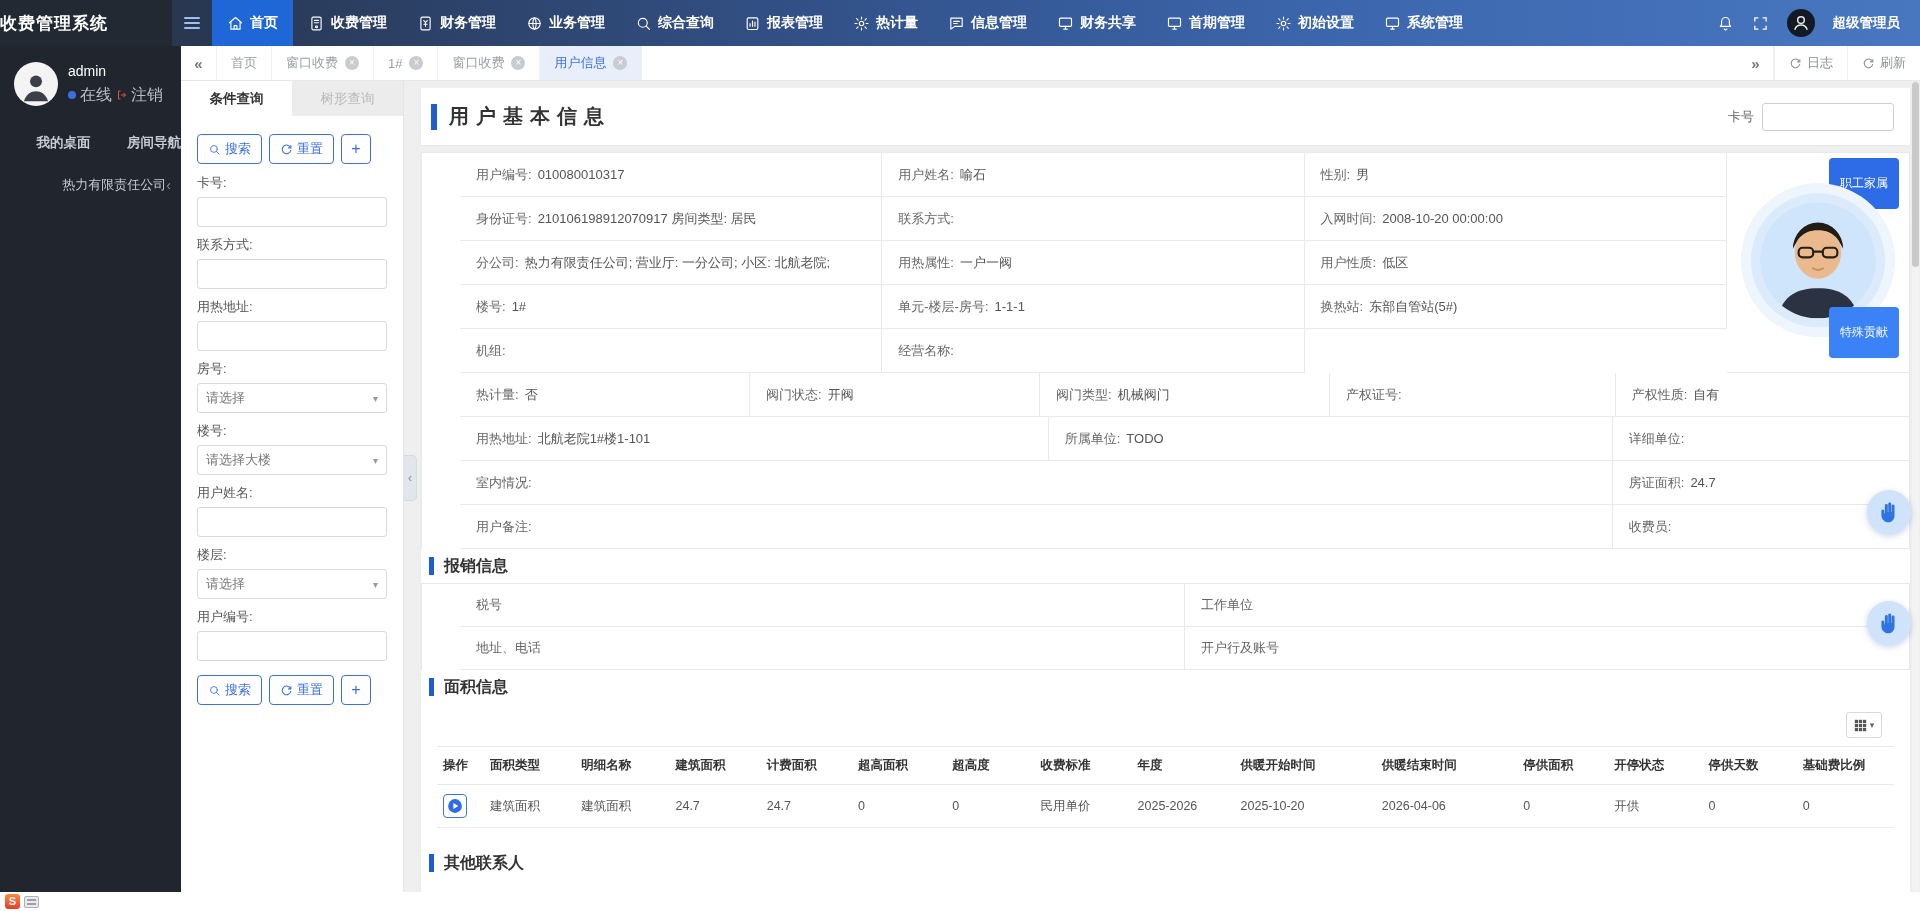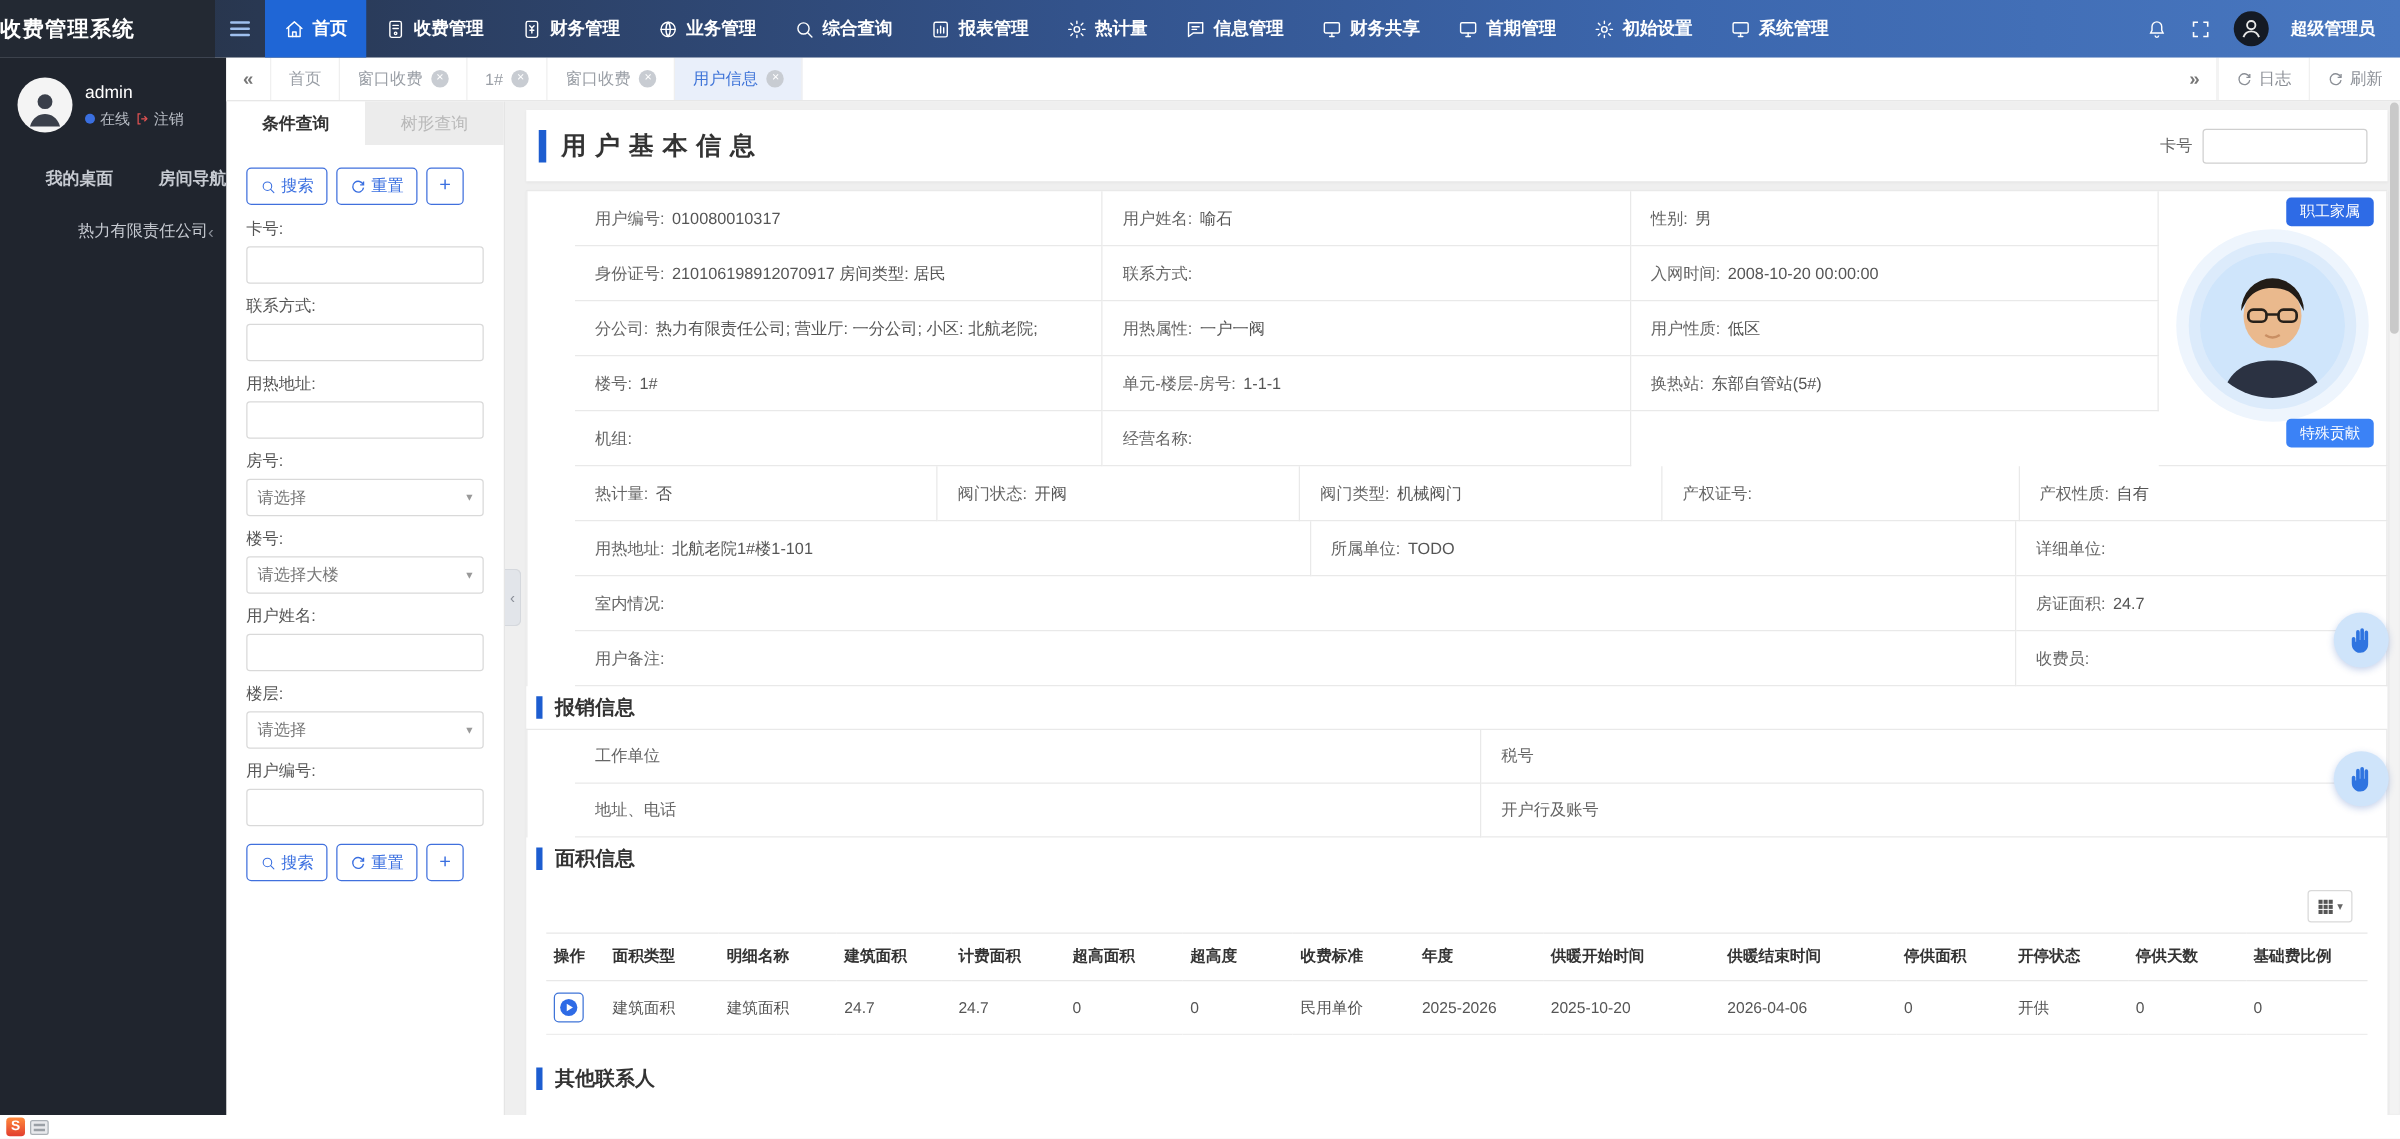--- a/index.html
+++ b/index.html
@@ -24,21 +24,21 @@
   .tn-avatar { width:28px; height:28px; border-radius:50%; background:#141a24; display:flex; align-items:center; justify-content:center; overflow:hidden; }
   .tn-avatar svg { width:20px; height:20px; }
   .role-label { font-size:13.5px; font-weight:bold; }
 
   
   .sidebar { position:absolute; left:0; top:46px; width:181px; bottom:19px; background:#20252e; color:#c6cad1; z-index:20; }
   .user-block { display:flex; align-items:center; gap:10px; padding:16px 0 14px 14px; }
   .sb-avatar { width:44px; height:44px; border-radius:50%; background:#f4f4f4; display:flex; align-items:center; justify-content:center; overflow:hidden; flex:none; }
   .sb-avatar svg { width:34px; height:34px; margin-top:6px; }
   .user-name { font-size:14px; color:#fff; margin-bottom:6px; }
-  .user-status { display:flex; align-items:center; gap:4px; font-size:12px; color:#b9bec6; }
+  .user-status { display:flex; align-items:center; gap:4px; font-size:16px; color:#b9bec6; }
   .dot-online { width:8px; height:8px; border-radius:50%; background:#3a6fe0; display:inline-block; }
   .logout-link { display:flex; align-items:center; gap:3px; cursor:pointer; }
   .logout-link svg { width:12px; height:12px; }
   .sb-tabs { display:flex; padding:14px 0 10px 0; }
   .sb-tab { flex:1; text-align:right; font-size:13.5px; font-weight:bold; color:#c6cad1; cursor:pointer; }
   .sb-company { display:flex; align-items:center; justify-content:flex-end; padding:14px 10px 0 20px; font-size:13px; cursor:pointer; }
   .sb-company .chev { color:#8a8f98; font-size:14px; }
 
   
   .tabbar { position:absolute; left:181px; top:46px; right:0; height:35px; background:#fff; border-bottom:1px solid #e7e7e7;
@@ -91,21 +91,21 @@
   .itable { border-left:1px solid #e9e9e9; border-top:1px solid #e9e9e9; font-size:13px; color:#5f6368; }
   .itable .cell { border-right:1px solid #e9e9e9; border-bottom:1px solid #e9e9e9; height:44px; line-height:43px;
     padding-left:16px; white-space:nowrap; overflow:hidden; }
   .itable .lbl { color:#666; }
   .itable .val { color:#555; margin-left:6px; }
   .basic-top { display:flex; }
   .col3wrap { flex:1; }
   .row3, .flexrow { display:flex;margin-left:38px; }
   .row3 .cell { width:33.33%; }
   .photo-cell { width:183px; flex:none; height:220px !important; line-height:normal !important; position:relative; padding:0 !important; }
-  .badge { position:absolute; right:10px; background:#2e6be6; color:#fff; font-size:12px; padding:3px 11px; border-radius:4px; white-space:nowrap; }
+  .badge { position:absolute; right:10px; background:#2e6be6; color:#fff; font-size:12px; padding:17px 11px; border-radius:4px; white-space:nowrap; }
   .badge-top { top:5px; }
   .badge-bottom { bottom:14px; background:#3b82f6; }
   .photo-ring { position:absolute; left:50%; top:50%; transform:translate(-50%,-52%); width:134px; height:134px; border-radius:50%;
     background:#dcebfb; box-shadow:0 0 0 10px #eef5fd; display:flex; align-items:center; justify-content:center; }
   .photo-inner { width:116px; height:116px; border-radius:50%; overflow:hidden; }
   .photo-inner svg { display:block; width:116px; height:116px; }
 
   
   .reimb .cell { height:43px; line-height:42px; }
 
@@ -477,22 +477,22 @@
             <div class="cell" style="width: 20.5%;"><span class="lbl">收费员:</span><span class="val"></span></div>
           </div>
       </div>
 
       <div class="sec-header">
         <div class="sec-bar"></div>
         <div class="sec-title">报销信息</div>
       </div>
       <div class="itable reimb" id="reimb-table">
           <div class="flexrow">
+            <div class="cell" style="width: 50%;"><span class="lbl">税号</span><span class="val"></span></div>
             <div class="cell" style="width: 50%;"><span class="lbl">工作单位</span><span class="val"></span></div>
-            <div class="cell" style="width: 50%;"><span class="lbl">税号</span><span class="val"></span></div>
           </div>
           <div class="flexrow">
             <div class="cell" style="width: 50%;"><span class="lbl">地址、电话</span><span class="val"></span></div>
             <div class="cell" style="width: 50%;"><span class="lbl">开户行及账号</span><span class="val"></span></div>
           </div>
         </div>
 
       <div class="sec-header">
         <div class="sec-bar"></div>
         <div class="sec-title">面积信息</div>

